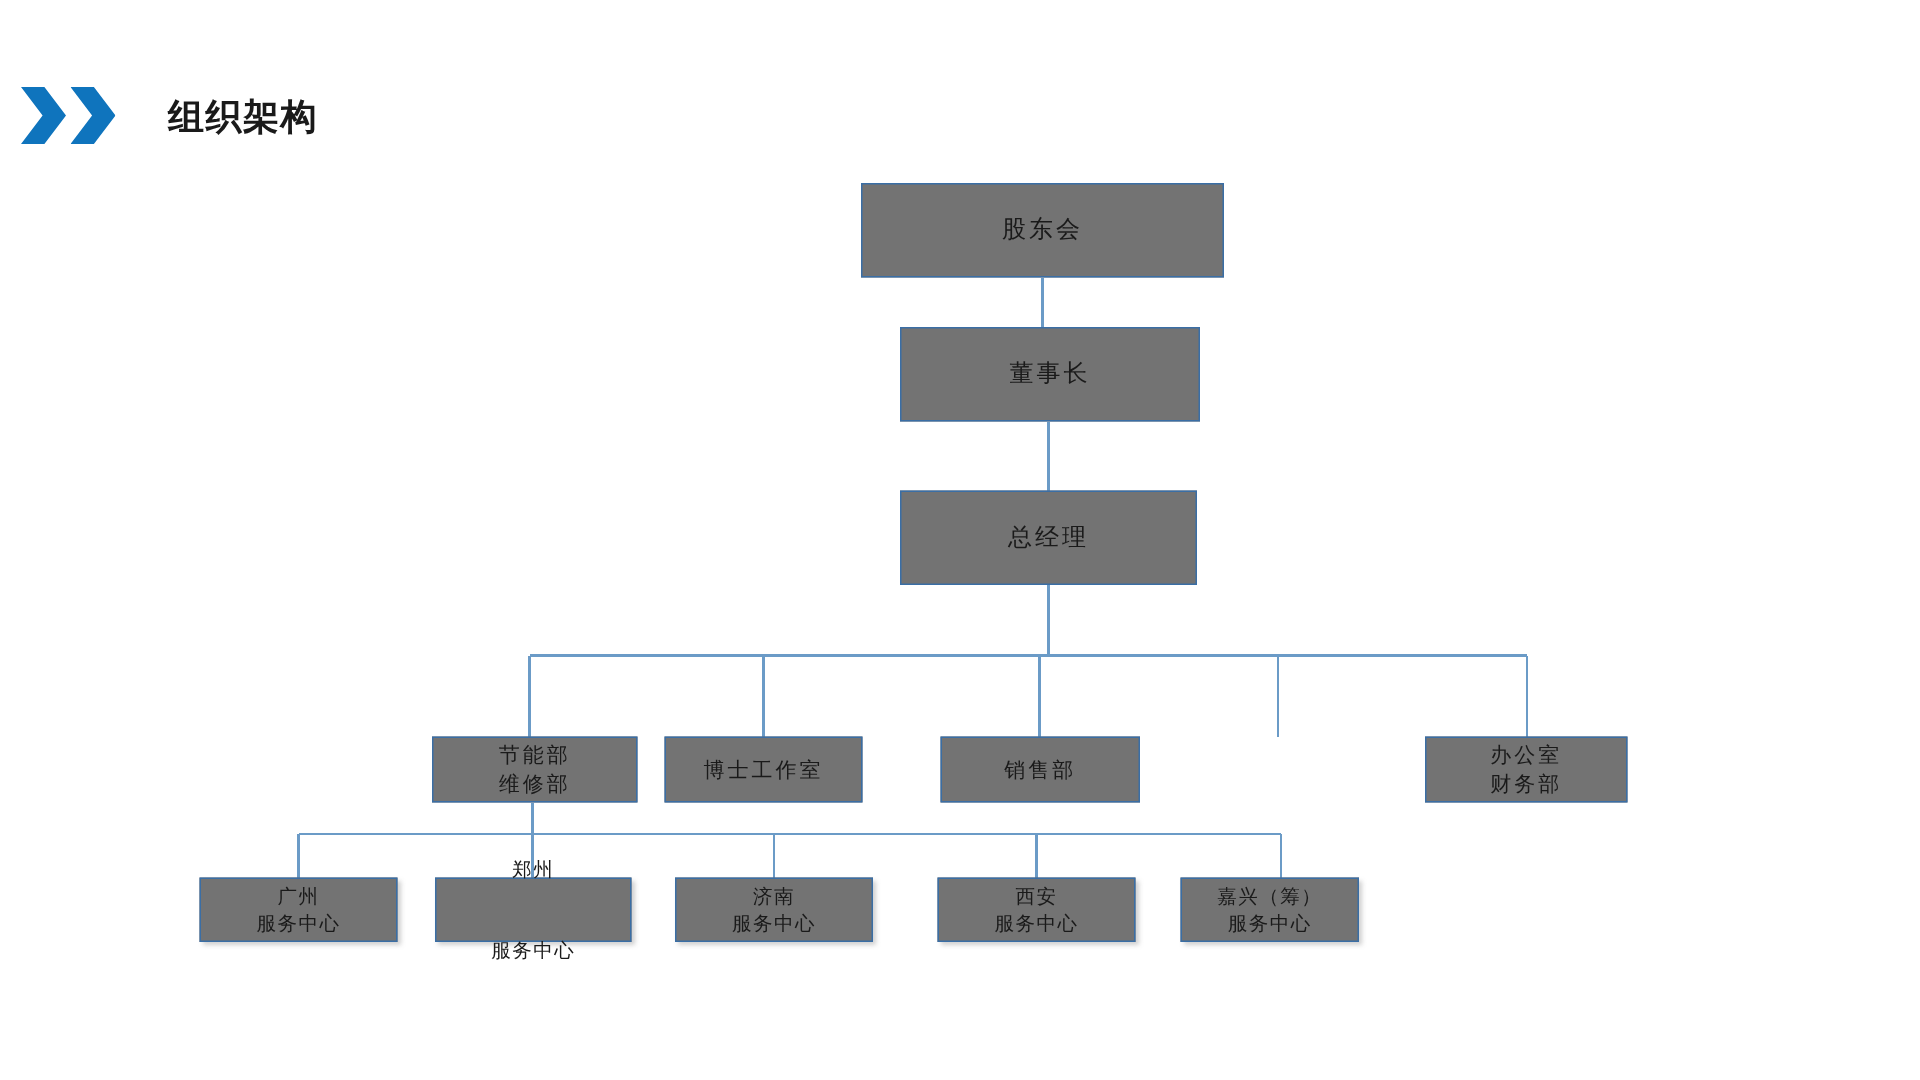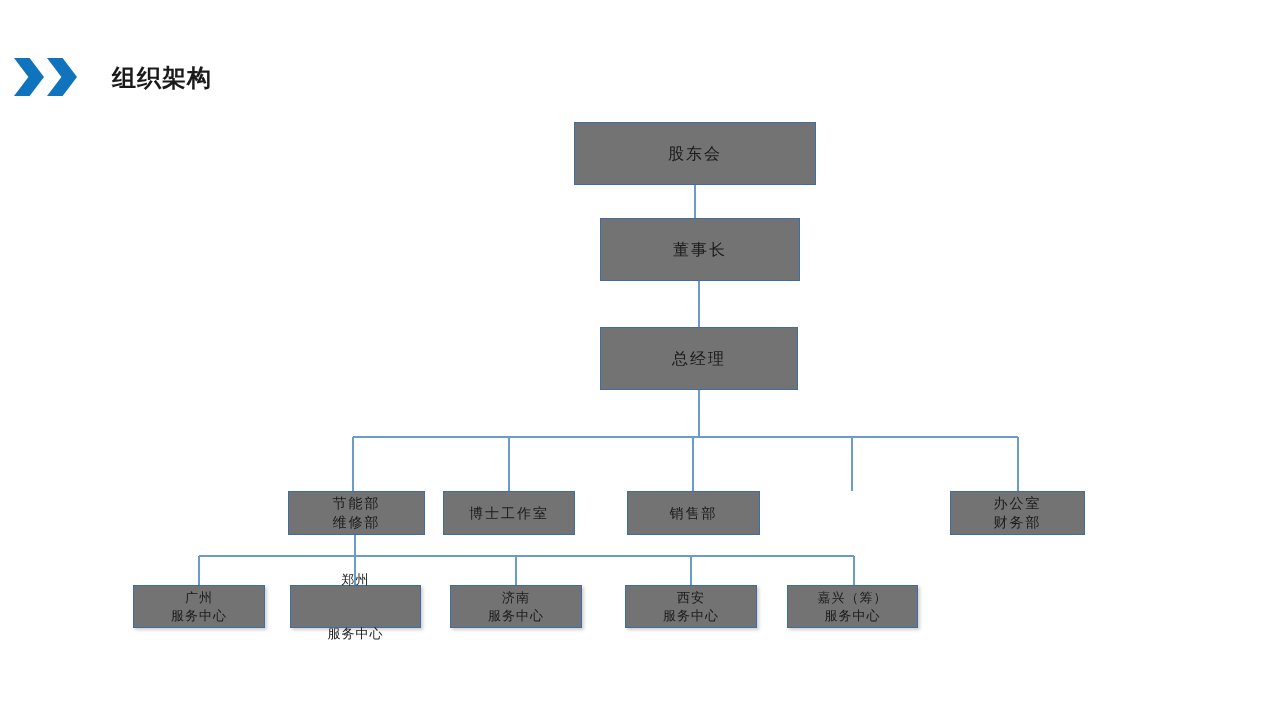--- a/index.html
+++ b/index.html
@@ -179,18 +179,18 @@
   <div class="node lvl-center" style="left:450px; top:585px; width:132px; height:43px;">
     <span class="line">济南</span>
     <span class="line">服务中心</span>
   </div>
 
   <div class="node lvl-center" style="left:625px; top:585px; width:132px; height:43px;">
     <span class="line">西安</span>
     <span class="line">服务中心</span>
   </div>
 
-  <div class="node lvl-center" style="left:787px; top:585px; width:131px; height:43px;">
+  <div class="node lvl-center" style="left:787px; top:585px; width:119px; height:43px;">
     <span class="line">嘉兴（筹）</span>
     <span class="line">服务中心</span>
   </div>
 
 </div>
 
 </body></html>

